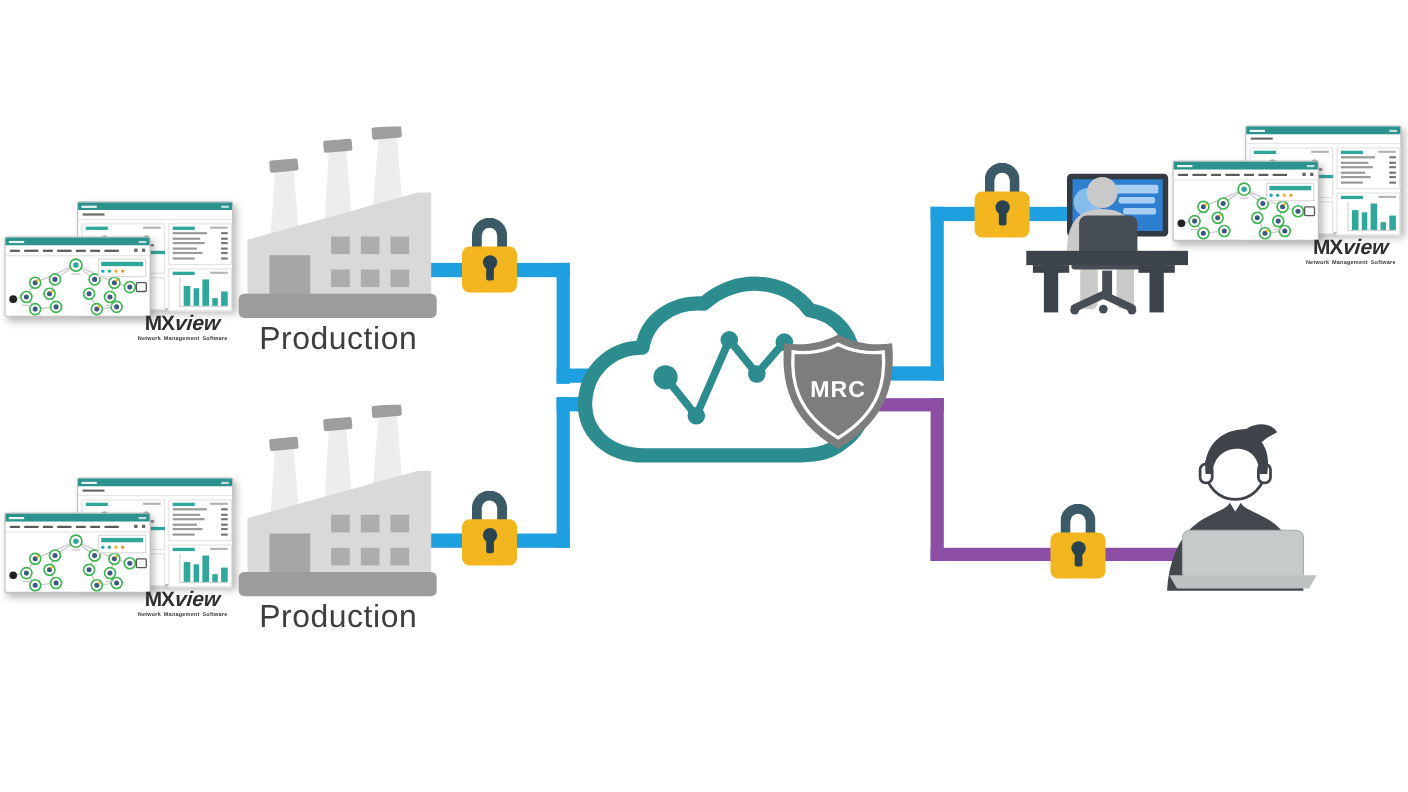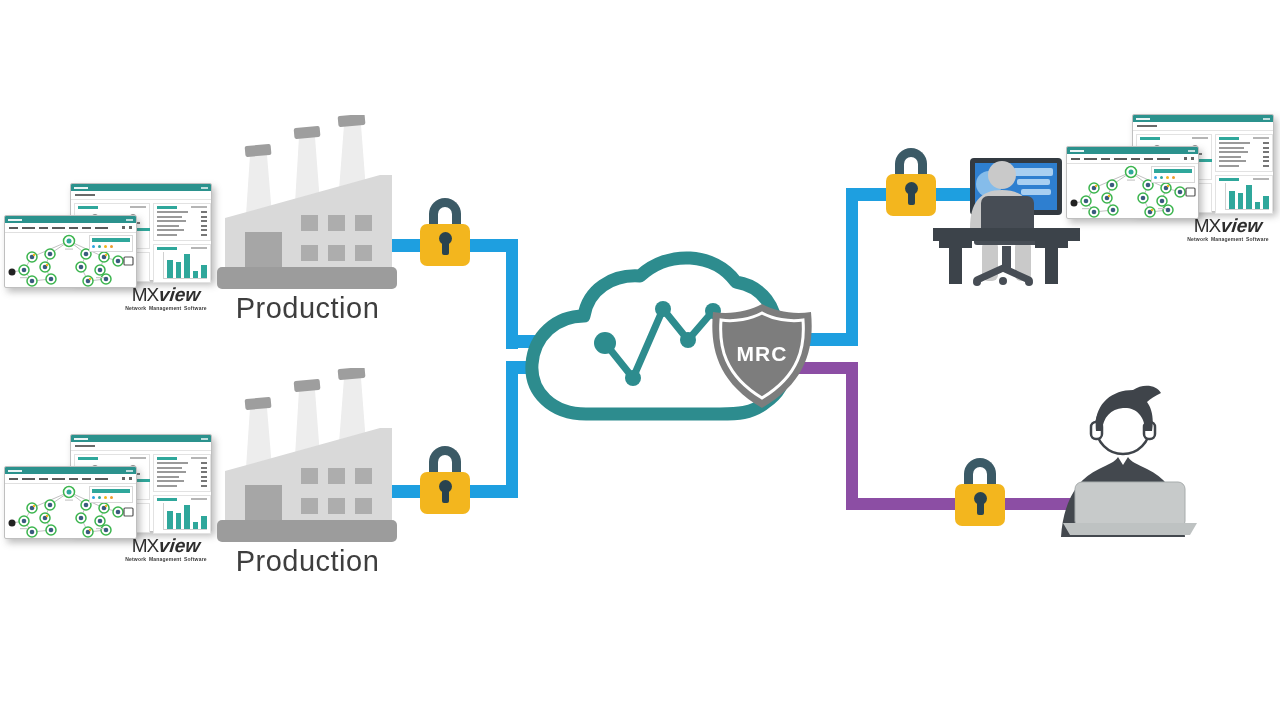--- a/index.html
+++ b/index.html
@@ -82,21 +82,21 @@
           background:#fff;padding:2px;box-sizing:border-box;}
   .lgbar{width:100%;height:3.5px;background:#2FA79B;}
   .lgdots{display:flex;gap:3px;margin-top:3px;align-items:center;}
   .lgdots i{width:3px;height:3px;border-radius:50%;}
   .lgdots i:nth-child(1){background:#29A3E3}
   .lgdots i:nth-child(2){background:#2FA79B}
   .lgdots i:nth-child(3){background:#F2B51D}
   .lgdots i:nth-child(4){background:#ED9B2F}
   .mxlogo{position:absolute;left:112px;top:102px;width:100px;text-align:center;color:#2e2e2e;}
   .mxline{font-size:19px;line-height:1;white-space:nowrap;}
-  .mx{font-weight:400;letter-spacing:-1px;}
+  .mx{font-weight:700;letter-spacing:-1px;}
   .vw{font-style:italic;font-weight:700;margin-left:1px;display:inline-block;transform:skewX(-6deg);}
   .mxtag{font-size:5px;font-weight:700;letter-spacing:.2px;word-spacing:1px;color:#3a3a3a;margin-top:1px;}
 
   
   .factory{position:absolute;width:185px;height:214px;z-index:2;}
   #factory-top{left:215px;top:115px}
   #factory-bottom{left:215px;top:368px}
   .flabel{position:absolute;top:177px;left:0;width:100%;text-align:center;font-size:29px;
           color:#3E3E3E;letter-spacing:.5px;}
 

